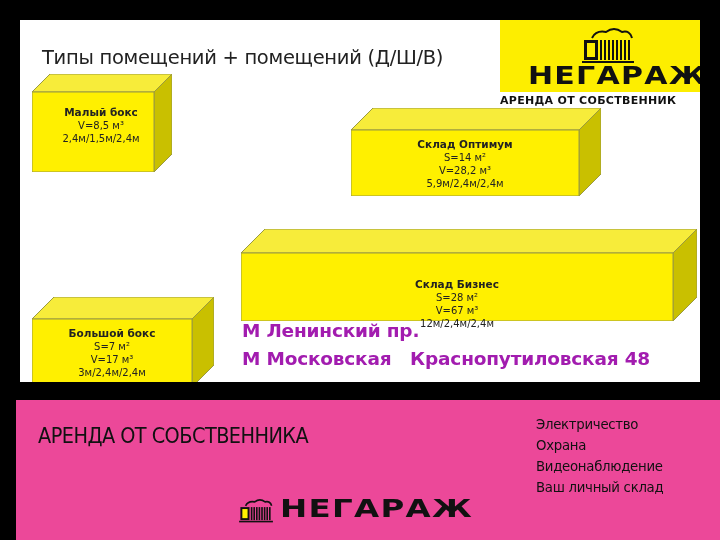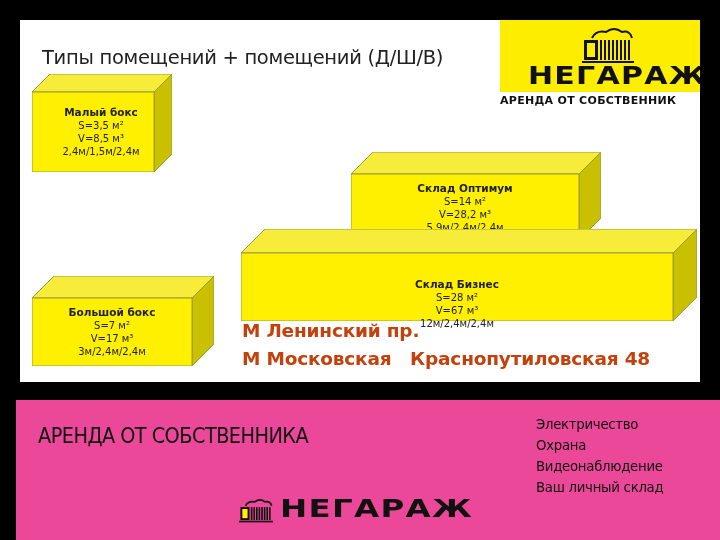--- a/index.html
+++ b/index.html
@@ -6,21 +6,21 @@
   body { width:720px; height:540px; background:#000; position:relative; overflow:hidden; font-family:"DejaVu Sans", sans-serif; }
   .panel { position:absolute; left:20px; top:20px; width:680px; height:362px; background:#fff; overflow:hidden; }
   .title { position:absolute; left:22px; top:26px; font-size:19.5px; color:#222; letter-spacing:-0.3px; font-family:"DejaVu Sans", sans-serif; }
   .logo-top { position:absolute; left:480px; top:0; width:200px; height:72px; background:#fdee00; }
   .logo-sub { position:absolute; left:480px; top:74px; width:200px; font-size:11px; font-weight:bold; color:#111; letter-spacing:0.3px; white-space:nowrap; overflow:hidden; font-family:"DejaVu Sans", sans-serif; }
   .brand-word { font-family:"DejaVu Sans", sans-serif; font-weight:900; color:#111; letter-spacing:1px; }
   .box { position:absolute; }
   .box svg { position:absolute; left:0; top:0; }
   .box .txt { position:absolute; text-align:center; color:#222; font-size:10px; line-height:13px; font-family:"DejaVu Sans", sans-serif; }
   .box .txt .nm { font-weight:bold; font-size:10.5px; }
-  .addr { position:absolute; left:222px; font-size:18.5px; font-weight:bold; color:#c2410c; white-space:pre; font-family:"DejaVu Sans", sans-serif; letter-spacing:-0.2px; }
+  .addr { position:absolute; left:222px; font-size:18.5px; font-weight:bold; color:#a21caf; white-space:pre; font-family:"DejaVu Sans", sans-serif; letter-spacing:-0.2px; }
   .bottom { position:absolute; left:16px; top:400px; width:720px; height:140px; background:#ec4899; }
   .rent { position:absolute; left:22px; top:24px; font-size:21px; color:#111; font-family:"DejaVu Sans", sans-serif; letter-spacing:-0.6px; transform:scaleX(0.92); transform-origin:left; }
   .features { position:absolute; left:520px; top:14px; font-size:14px; line-height:21px; color:#111; font-family:"DejaVu Sans", sans-serif; letter-spacing:-0.3px; }
   .features div { transform:scaleX(0.95); transform-origin:left; }
   .wm { position:absolute; left:200px; top:150px; font-size:160px; font-weight:bold; color:rgba(255,255,255,0.12); font-family:"DejaVu Sans", sans-serif; pointer-events:none; }
 </style>
 </head>
 <body>
 
 <div class="panel">
@@ -50,42 +50,41 @@
   <div class="logo-sub">АРЕНДА ОТ СОБСТВЕННИК</div>
 
   <div class="box" style="left:12px;top:54px;width:140px;height:98px;">
     <svg width="140" height="98">
       <polygon points="0,18 18,0 140,0 122,18" fill="#f7ec3a" stroke="#9a9a40" stroke-width="1"></polygon>
       <polygon points="122,18 140,0 140,80 122,98" fill="#c9c000" stroke="#9a9a40" stroke-width="1"></polygon>
       <rect x="0" y="18" width="122" height="80" fill="#fff000" stroke="#9a9a40" stroke-width="1"></rect>
     </svg>
     <div class="txt" style="left:0;top:32px;width:122px;margin-left:8px;">
       <div class="nm">Малый бокс</div>
-      <div>S=3,5 м²</div>
       <div>V=8,5 м³</div>
       <div>2,4м/1,5м/2,4м</div>
     </div>
   </div>
 
 
-  <div class="box" style="left:12px;top:256px;width:195px;height:90px;">
+  <div class="box" style="left:12px;top:277px;width:195px;height:90px;">
     <svg width="182" height="90">
       <polygon points="0,22 22,0 182,0 160,22" fill="#f7ec3a" stroke="#9a9a40" stroke-width="1"></polygon>
       <polygon points="160,22 182,0 182,68 160,90" fill="#c9c000" stroke="#9a9a40" stroke-width="1"></polygon>
       <rect x="0" y="22" width="160" height="68" fill="#fff000" stroke="#9a9a40" stroke-width="1"></rect>
     </svg>
     <div class="txt" style="left:0;top:30px;width:160px;">
       <div class="nm">Большой бокс</div>
       <div>S=7 м²</div>
       <div>V=17 м³</div>
       <div>3м/2,4м/2,4м</div>
     </div>
   </div>
 
-  <div class="box" style="left:331px;top:88px;width:250px;height:88px;margin-top:44px;">
+  <div class="box" style="left:331px;top:88px;width:250px;height:88px;">
     <svg width="250" height="88">
       <polygon points="0,22 22,0 250,0 228,22" fill="#f7ec3a" stroke="#9a9a40" stroke-width="1"></polygon>
       <polygon points="228,22 250,0 250,66 228,88" fill="#c9c000" stroke="#9a9a40" stroke-width="1"></polygon>
       <rect x="0" y="22" width="228" height="66" fill="#fff000" stroke="#9a9a40" stroke-width="1"></rect>
     </svg>
     <div class="txt" style="left:0;top:30px;width:228px;">
       <div class="nm">Склад Оптимум</div>
       <div>S=14 м²</div>
       <div>V=28,2 м³</div>
       <div>5,9м/2,4м/2,4м</div>

